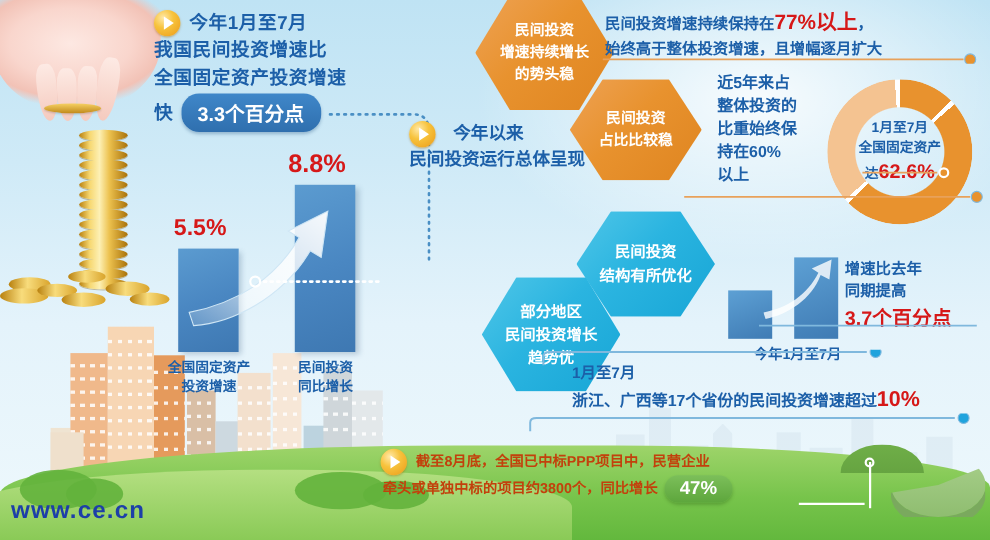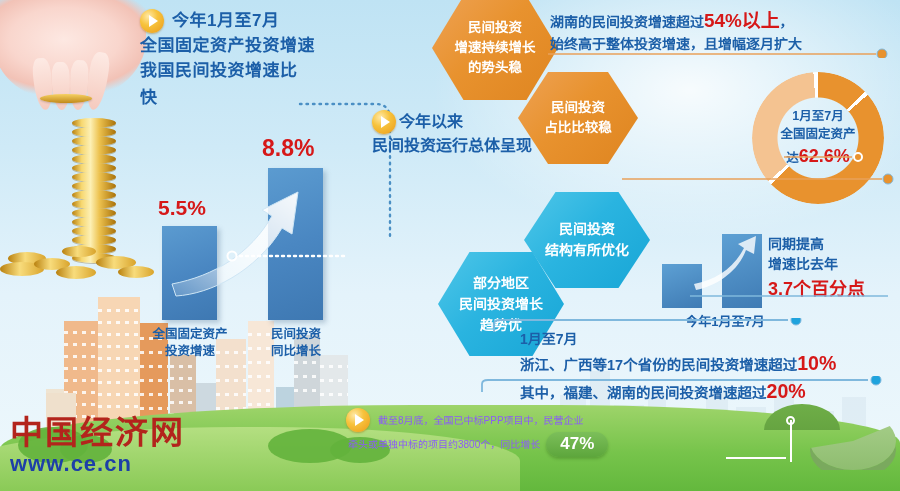--- a/index.html
+++ b/index.html
@@ -90,21 +90,21 @@
          box-shadow: 3px 3px 5px rgba(30,70,110,.25); }
   .bar.b1 { left: 6px; width: 55px; height: 94px; }
   .bar.b2 { left: 112px; width: 55px; height: 152px; }
   .bar-val { position: absolute; font-size: 21px; font-weight: bold; color: #d61818; }
   .bar-cap { position: absolute; bottom: 0; font-size: 12.5px; font-weight: bold; color: #1c5fa8;
              line-height: 1.35; text-align: center; width: 92px; }
   .arrow-swoosh { position: absolute; left: 14px; bottom: 56px; width: 170px; height: 120px; }
 
   
   #blk2 { position: absolute; left: 372px; top: 110px; width: 220px; }
-  #blk2 .l1 { display: flex; align-items: flex-end; gap: 3px; }
+  #blk2 .l1 { display: flex; align-items: flex-end; gap: 16px; }
   #blk2 .line { font-size: 16px; font-weight: bold; color: #1c5fa8; line-height: 1.5; }
   #blk2 .l3 { font-size: 17px; font-weight: bold; color: #1c5fa8; }
   #blk2 .l3 b { color: #d61818; font-size: 19px; }
 
   
   .hex {
     position: absolute; display: flex; flex-direction: column;
     align-items: center; justify-content: center; text-align: center;
     color: #fff; font-weight: bold; line-height: 1.5;
     clip-path: polygon(25% 0%, 75% 0%, 100% 50%, 75% 100%, 25% 100%, 0% 50%);
@@ -156,21 +156,21 @@
   #minibar .mb2 { left: 62px; width: 40px; height: 74px; }
   #minibar .cap { position: absolute; bottom: 0; left: 0; width: 130px; text-align: center;
                   font-size: 13px; font-weight: bold; color: #1c5fa8; }
 
   
   .conn { position: absolute; stroke: #7fb8dd; fill: none; }
 
   
   #blk3 { position: absolute; left: 346px; top: 408px; width: 470px; }
   #blk3 .l1 { display: flex; align-items: center; gap: 8px; }
-  #blk3 .line { font-size: 10px; font-weight: normal; color: #8b5cf6; line-height: 1.7; }
+  #blk3 .line { font-size: 13px; font-weight: bold; color: #c2410c; line-height: 1.7; }
   #blk3 .l2 { display: flex; align-items: center; gap: 6px; margin-left: 2px; }
   .pill-green {
     background: linear-gradient(180deg,#7cbf5a,#5da63c); color: #fff;
     font-size: 17px; font-weight: bold; padding: 2px 14px 3px; border-radius: 14px;
     box-shadow: 0 2px 3px rgba(40,90,20,.3);
   }
   
   #pie3d { position: absolute; left: 764px; top: 398px; width: 132px; height: 86px; }
   .pie-a, .pie-b { position: absolute; }
   .pie-a {
@@ -337,24 +337,25 @@
     <div class="spill" style="position:absolute;left:62px; top:246px; width:34px; height:11px;"></div>
   </div>
 
   <div id="blk1">
     <div class="l1">
       <span class="play-icon">
           <i></i>
         </span>
       <span class="line">今年1月至7月</span>
     </div>
+    <div class="line">我国民间投资增速比</div>
     <div class="line">全国固定资产投资增速</div>
-    <div class="line">我国民间投资增速比</div>
     <div class="l4">
       <span class="line">快</span>
+      <span class="pill-blue">3.3个百分点</span>
     </div>
   </div>
 
   <svg style="position:absolute;left:298px;top:96px;width:110px;height:145px;">
     <path d="M2,8 L78,8 Q92,8 92,24 L92,140" fill="none" stroke="#4a8fc4" stroke-width="2.4" stroke-dasharray="1.5 5" stroke-linecap="round"></path>
   </svg>
 
   <div id="barchart">
     <div class="bar b1"></div>
     <div class="bar b2"></div>
@@ -411,29 +412,36 @@
     <span>结构有所优化</span>
   </div>
   <div class="hex cyan" id="hexD">
     <span>部分地区</span>
     <span>民间投资增长</span>
     <span>趋势优</span>
   </div>
 
   <div class="fact" id="factA">
     <div>
-      <span>湖南的民间投资增速超过</span><span class="big">54%以上</span><span>，</span>
+      <span>民间投资增速持续保持在</span><span class="big">77%以上</span><span>，</span>
     </div>
     <div>始终高于整体投资增速，且增幅逐月扩大</div>
   </div>
   <svg class="conn" style="left:544px;top:44px;width:346px;height:14px;">
     <path d="M4,10 L332,10" stroke="#e8a15a" stroke-width="1.6" fill="none"></path>
     <circle cx="338" cy="10" r="5" fill="#e8922e"></circle>
   </svg>
 
+  <div class="fact" id="factB">
+    <div>近5年来占</div>
+    <div>整体投资的</div>
+    <div>比重始终保</div>
+    <div>持在60%</div>
+    <div>以上</div>
+  </div>
 
   <div id="donut">
     <div class="ring"></div>
     <div class="lbl">
       <span>1月至7月</span>
       <span>全国固定资产</span>
       <span>
         <span>达</span><span class="pct">62.6%</span>
       </span>
     </div>
@@ -451,39 +459,36 @@
   <div id="minibar">
     <div class="mb mb1"></div>
     <div class="mb mb2"></div>
     <svg style="position:absolute;left:34px;bottom:34px;width:70px;height:62px;" viewBox="0 0 70 62">
       <path d="M2,56 C22,52 44,38 52,16 L60,20 L62,2 L44,10 L50,14 C40,34 22,46 0,50 Z" fill="rgba(255,255,255,.8)"></path>
     </svg>
     <div class="cap">今年1月至7月</div>
   </div>
 
   <div class="fact" id="factD">
+    <div>增速比去年</div>
     <div>同期提高</div>
-    <div>增速比去年</div>
     <div style="color:#d61818;font-size:18px;margin-top:2px;">3.7个百分点</div>
   </div>
   <svg class="conn" style="left:688px;top:290px;width:206px;height:12px;">
     <path d="M2,6 L200,6" stroke="#7fb8dd" stroke-width="1.6" fill="none"></path>
   </svg>
   <svg class="conn" style="left:488px;top:318px;width:330px;height:16px;">
     <path d="M6,14 L6,6 Q6,2 12,2 L300,2" stroke="#7fb8dd" stroke-width="1.8" fill="none"></path>
     <circle cx="308" cy="2" r="5" fill="#1fa3dd"></circle>
   </svg>
 
   <div class="fact" id="factE">
     <div style="font-size:14px;">1月至7月</div>
     <div>
       <span>浙江、广西等17个省份的民间投资增速超过</span><span class="big">10%</span>
-    </div>
-    <div>
-      <span>其中，福建、湖南的民间投资增速超过</span><span class="big">20%</span>
     </div>
   </div>
   <svg class="conn" style="left:476px;top:376px;width:420px;height:18px;">
     <path d="M6,16 L6,8 Q6,4 12,4 L392,4" stroke="#7fb8dd" stroke-width="1.8" fill="none"></path>
     <circle cx="400" cy="4" r="5" fill="#1fa3dd"></circle>
   </svg>
 
   <div id="blk3">
     <div class="l1">
       <span class="play-icon">
@@ -501,17 +506,16 @@
     <div class="pie-b"></div>
     <div class="pie-a"></div>
     <div class="pie-stem"></div>
     <div class="pie-knob"></div>
   </div>
   <svg class="conn" style="left:726px;top:452px;width:70px;height:12px;">
     <path d="M0,6 L60,6" stroke="#ffffff" stroke-width="2" fill="none"></path>
   </svg>
 
   <div id="watermark">
-    <div class="wm1">中国经济网</div>
     <div class="wm2">www.ce.cn</div>
   </div>
 
 </div>
 
 </body></html>

